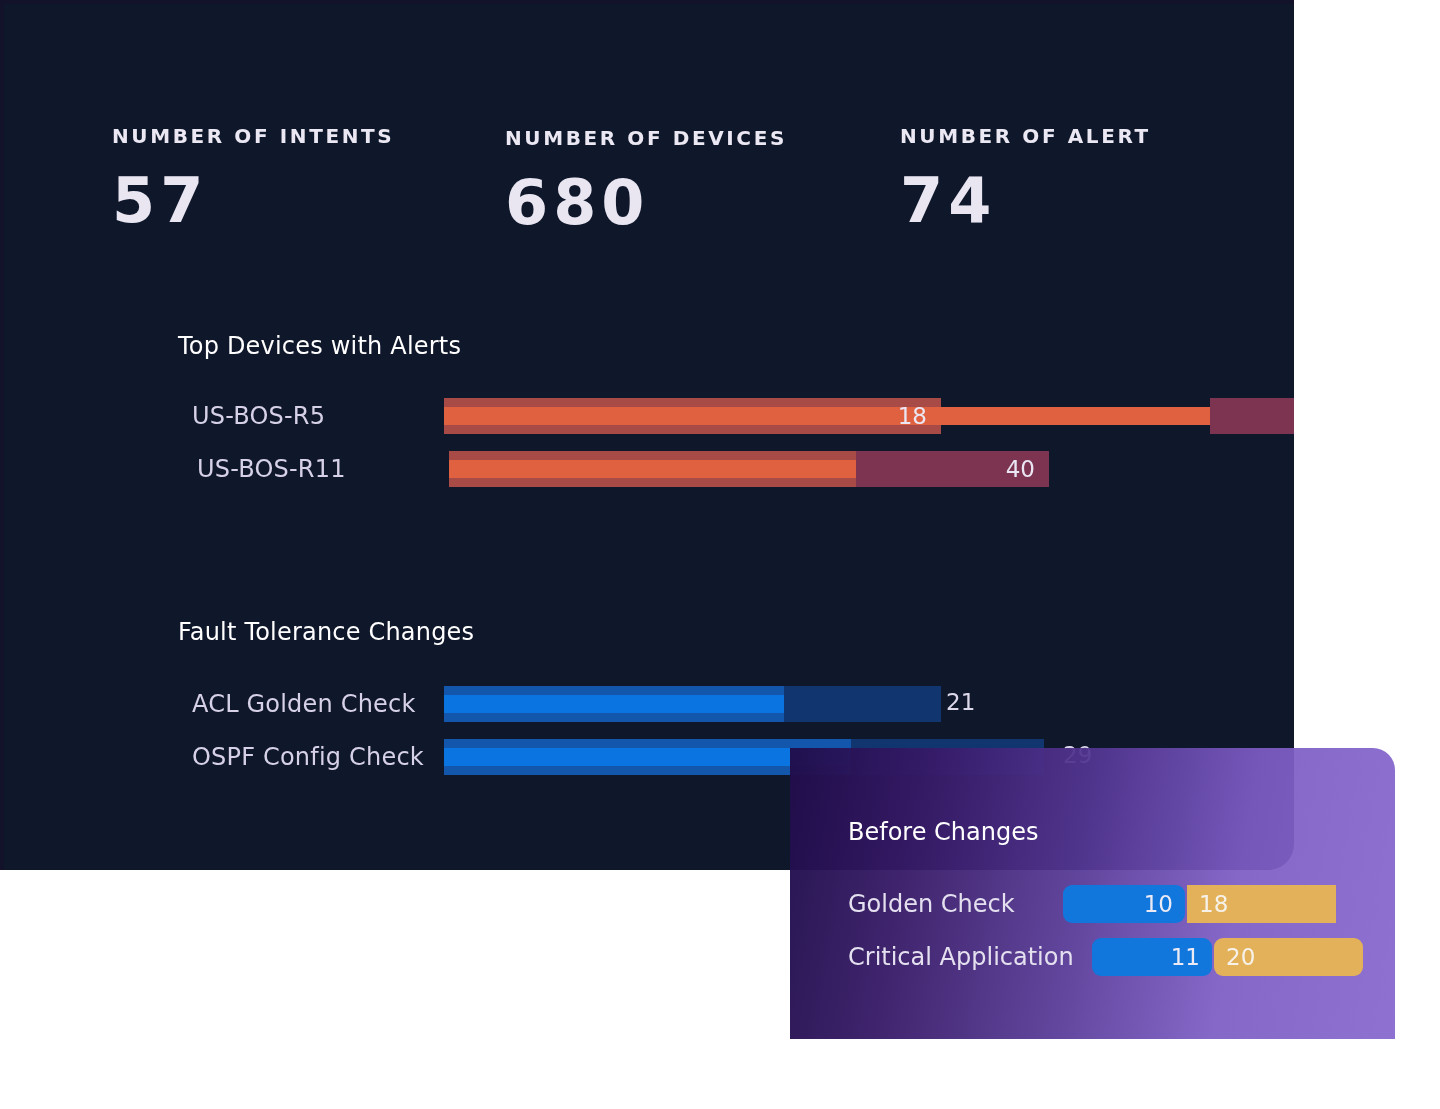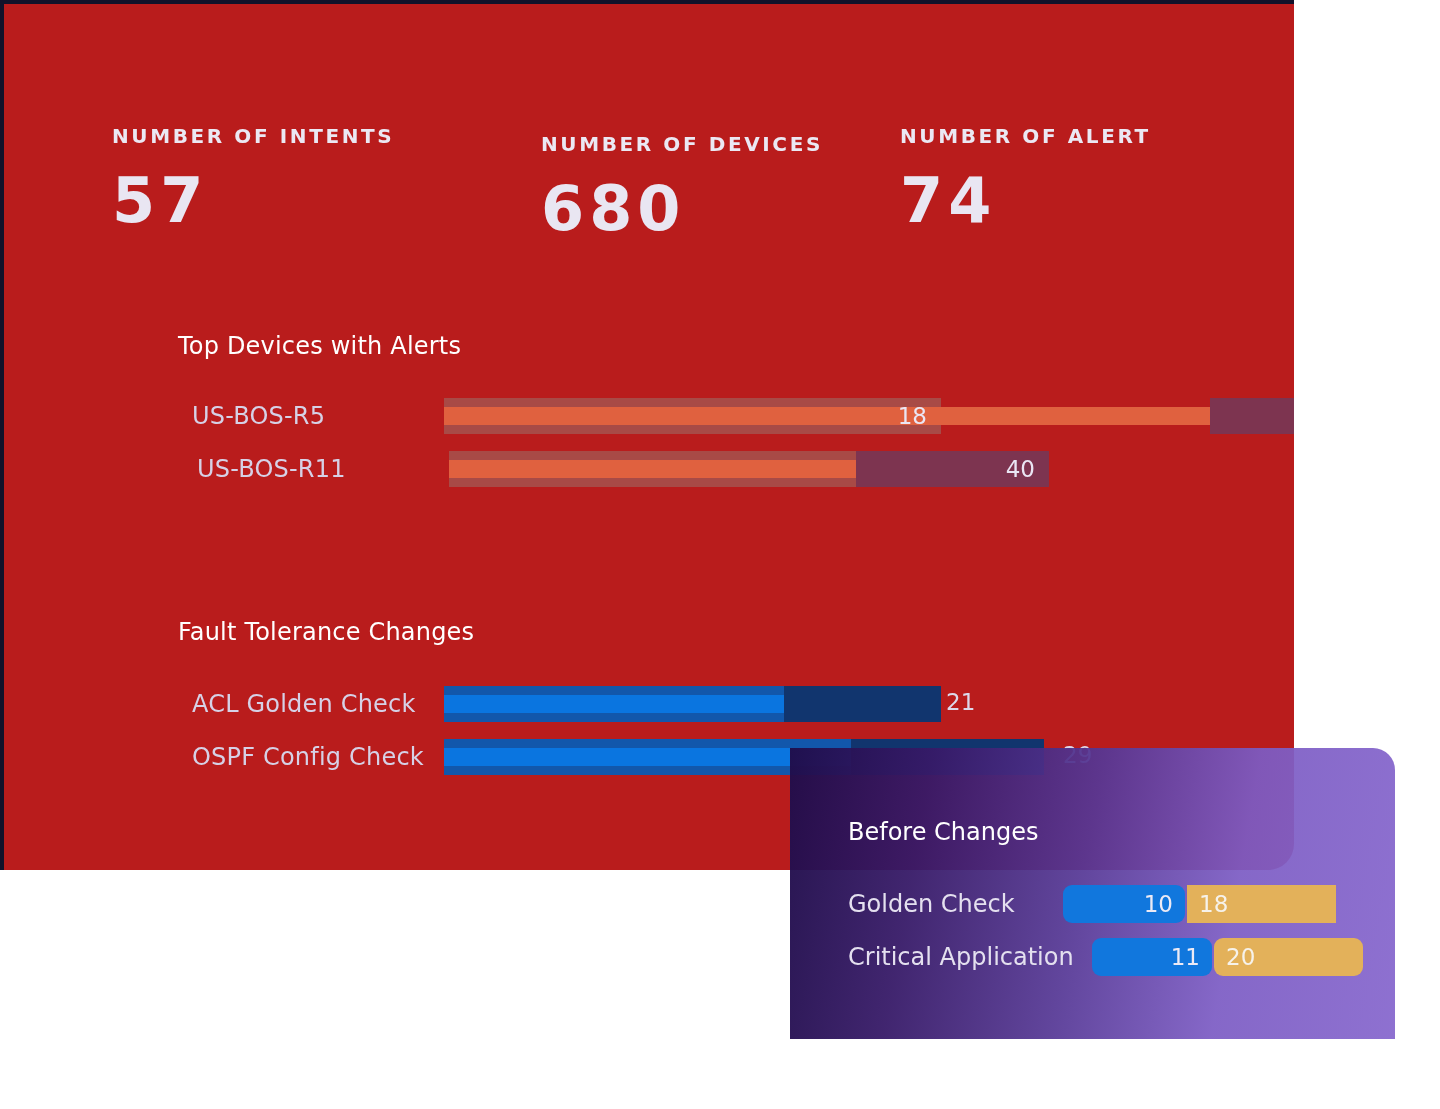--- a/index.html
+++ b/index.html
@@ -16,21 +16,21 @@
     -webkit-font-smoothing: antialiased;
   }
 
   
   #dark-panel {
     position: absolute;
     left: 0px;
     top: 0px;
     width: 1294px;
     height: 870px;
-    background: #b91c1c;
+    background: #0f172a;
     border-top: 4px solid #12122a;
     border-left: 4px solid #12122a;
     box-sizing: border-box;
     border-bottom-right-radius: 26px;
     overflow: hidden;
   }
 
   
   .kpi {
     position: absolute;
@@ -45,21 +45,21 @@
   .kpi-value {
     font-size: 62px;
     font-weight: 700;
     letter-spacing: 5px;
     color: #e9e6f2;
     line-height: 1;
     margin-top: 22px;
   }
 
   #kpi-intents { left: 108px; top: 120px; }
-  #kpi-devices { left: 501px; top: 128px; margin-left: 36px; }
+  #kpi-devices { left: 501px; top: 122px; }
   #kpi-alerts  { left: 896px; top: 120px; }
 
   
   .section-title {
     position: absolute;
     font-size: 24px;
     font-weight: 500;
     color: #ffffff;
     letter-spacing: 0.2px;
     white-space: nowrap;

